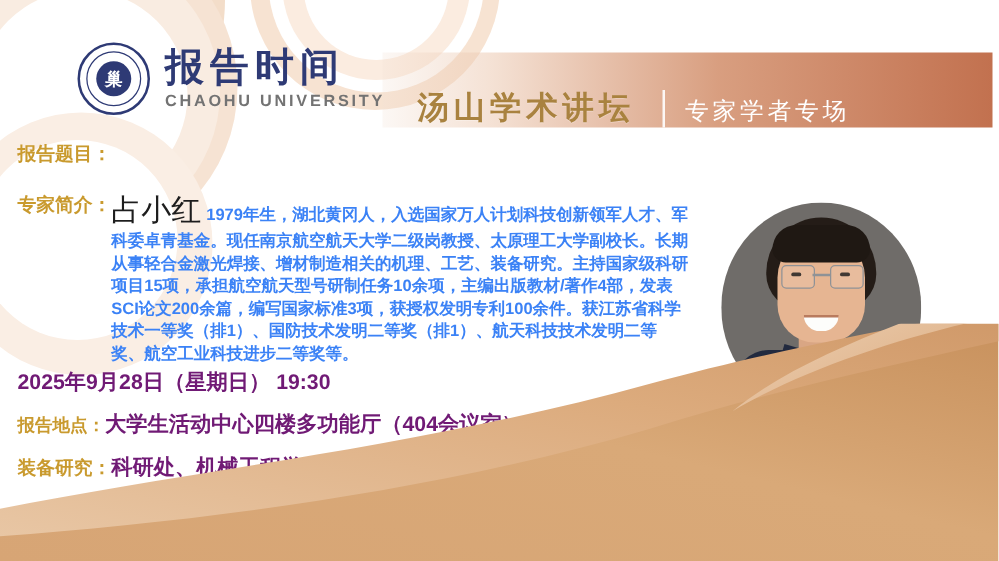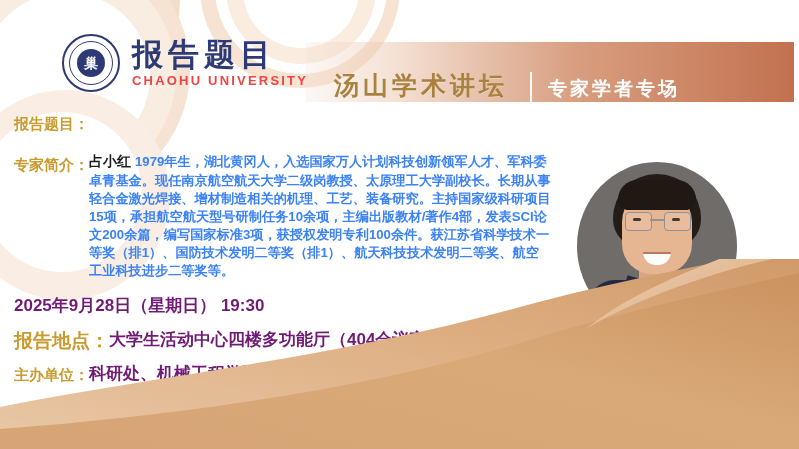--- a/index.html
+++ b/index.html
@@ -75,21 +75,21 @@
     font-family:"DejaVu Serif","Liberation Serif",serif;
     font-size:25px;font-weight:bold;letter-spacing:4px;
     color:#a9823f;
     text-shadow:0 1px 0 rgba(255,255,255,.25);
   }
   .banner-sep{
     margin:0 16px 0 22px;width:2px;height:30px;background:#ffffff;opacity:.9;
   }
   .banner-sub{
     font-family:"DejaVu Serif","Liberation Serif",serif;
-    font-size:19px;letter-spacing:3px;color:#ffffff;font-weight:bold;
+    font-size:19px;letter-spacing:3px;color:#ffffff;font-weight:normal;
   }
 
   
   .logo-wrap{
     position:absolute;left:62px;top:34px;display:flex;align-items:center;
   }
   .seal{
     width:58px;height:58px;border-radius:50%;
     border:2px solid #2e3a75;position:relative;background:#ffffff;
     box-sizing:border-box;
@@ -108,21 +108,21 @@
     font-family:"DejaVu Serif",serif;
   }
   .logo-text{margin-left:12px;}
   .logo-cn{
     font-family:"DejaVu Serif","Liberation Serif",serif;
     font-size:31px;font-weight:bold;color:#2e3a75;letter-spacing:5px;
     line-height:1.05;
   }
   .logo-en{
     font-family:"Liberation Sans",sans-serif;
-    font-size:13px;font-weight:bold;color:#ef4444;letter-spacing:2.2px;
+    font-size:13px;font-weight:bold;color:#737373;letter-spacing:2.2px;
     margin-top:2px;
   }
 
   
   .row{position:absolute;display:flex;align-items:flex-start;}
   .lbl{
     color:#c99a2e;font-size:15px;font-weight:bold;white-space:nowrap;
     line-height:22px;
   }
   .val{
@@ -130,34 +130,34 @@
   }
 
   .row-title{left:14px;top:110px;}
   .row-title .val{font-size:19px;line-height:26px;color:#1d1d1d;}
   .row-title .lbl{font-size:15px;line-height:27px;}
 
   .row-bio{left:14px;top:152px;width:545px;}
   .row-bio .lbl{font-size:15px;line-height:25px;}
   .bio-body{width:462px;}
   .bio-name{
-    color:#1d1d1d;font-size:14px;font-weight:bold;margin-right:4px;
+    color:#1d1d1d;font-size:24px;font-weight:normal;margin-right:4px;
   }
   .bio-text{
     color:#3b82f6;font-size:13.2px;font-weight:bold;line-height:14px;
     text-align:justify;
   }
 
   .row-time{left:14px;top:294px;}
   .row-time .val{font-size:17px;line-height:24px;}
   .row-time .lbl{font-size:15px;line-height:25px;}
 
   .row-place{left:14px;top:328px;}
   .row-place .val{font-size:17px;line-height:24px;}
-  .row-place .lbl{font-size:19px;line-height:25px;}
+  .row-place .lbl{font-size:14px;line-height:25px;}
 
   .row-host{left:14px;top:362px;}
   .row-host .val{font-size:17px;line-height:24px;}
   .row-host .lbl{font-size:15px;line-height:25px;}
 
   
   .portrait{
     position:absolute;left:577px;top:162px;width:160px;height:168px;
     border-radius:50% 50% 50% 50% / 50% 50% 50% 50%;
     overflow:hidden;
@@ -244,21 +244,21 @@
     <div class="banner-main">汤山学术讲坛</div>
     <div class="banner-sep"></div>
     <div class="banner-sub">专家学者专场</div>
   </div>
 
   <div class="logo-wrap">
     <div class="seal">
       <div class="seal-mark">巢</div>
     </div>
     <div class="logo-text">
-      <div class="logo-cn">报告题目</div>
+      <div class="logo-cn">报告时间</div>
       <div class="logo-en">CHAOHU UNIVERSITY</div>
     </div>
   </div>
 
   <div class="row row-title">
     <div class="lbl">报告题目：</div>
   </div>
 
   <div class="row row-bio">
     <div class="lbl">专家简介：</div>
@@ -270,21 +270,21 @@
   <div class="row row-time">
     <div class="val">2025年9月28日（星期日） 19:30</div>
   </div>
 
   <div class="row row-place">
     <div class="lbl">报告地点：</div>
     <div class="val">大学生活动中心四楼多功能厅（404会议室）</div>
   </div>
 
   <div class="row row-host">
-    <div class="lbl">主办单位：</div>
+    <div class="lbl">装备研究：</div>
     <div class="val">科研处、机械工程学院</div>
   </div>
 
   <div class="portrait">
     <div class="portrait-bg"></div>
     <div class="p-jacket"></div>
     <div class="p-shirt"></div>
     <div class="p-tie"></div>
     <div class="p-collar-l"></div>
     <div class="p-collar-r"></div>

